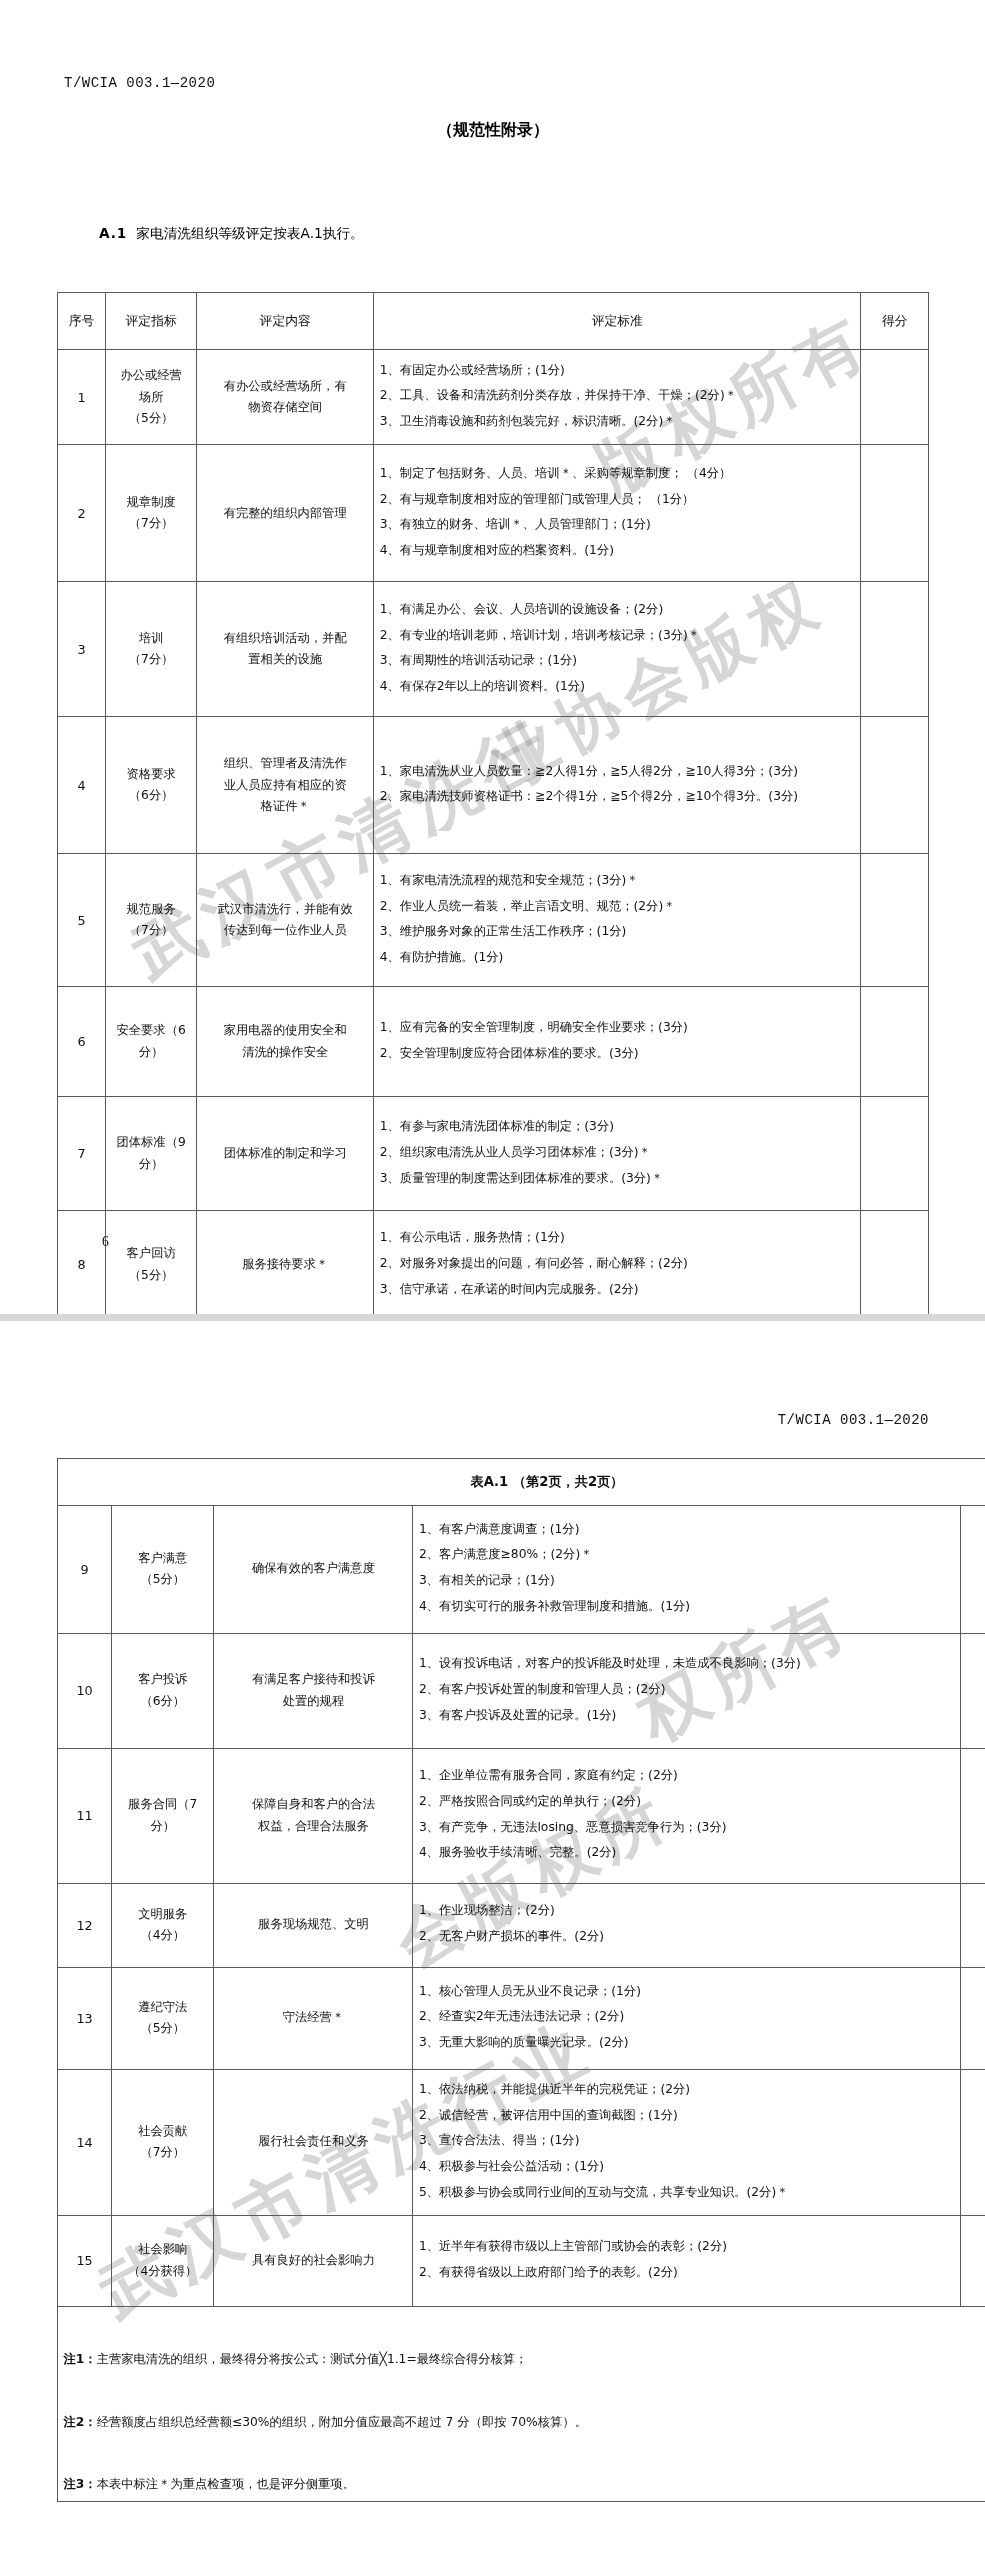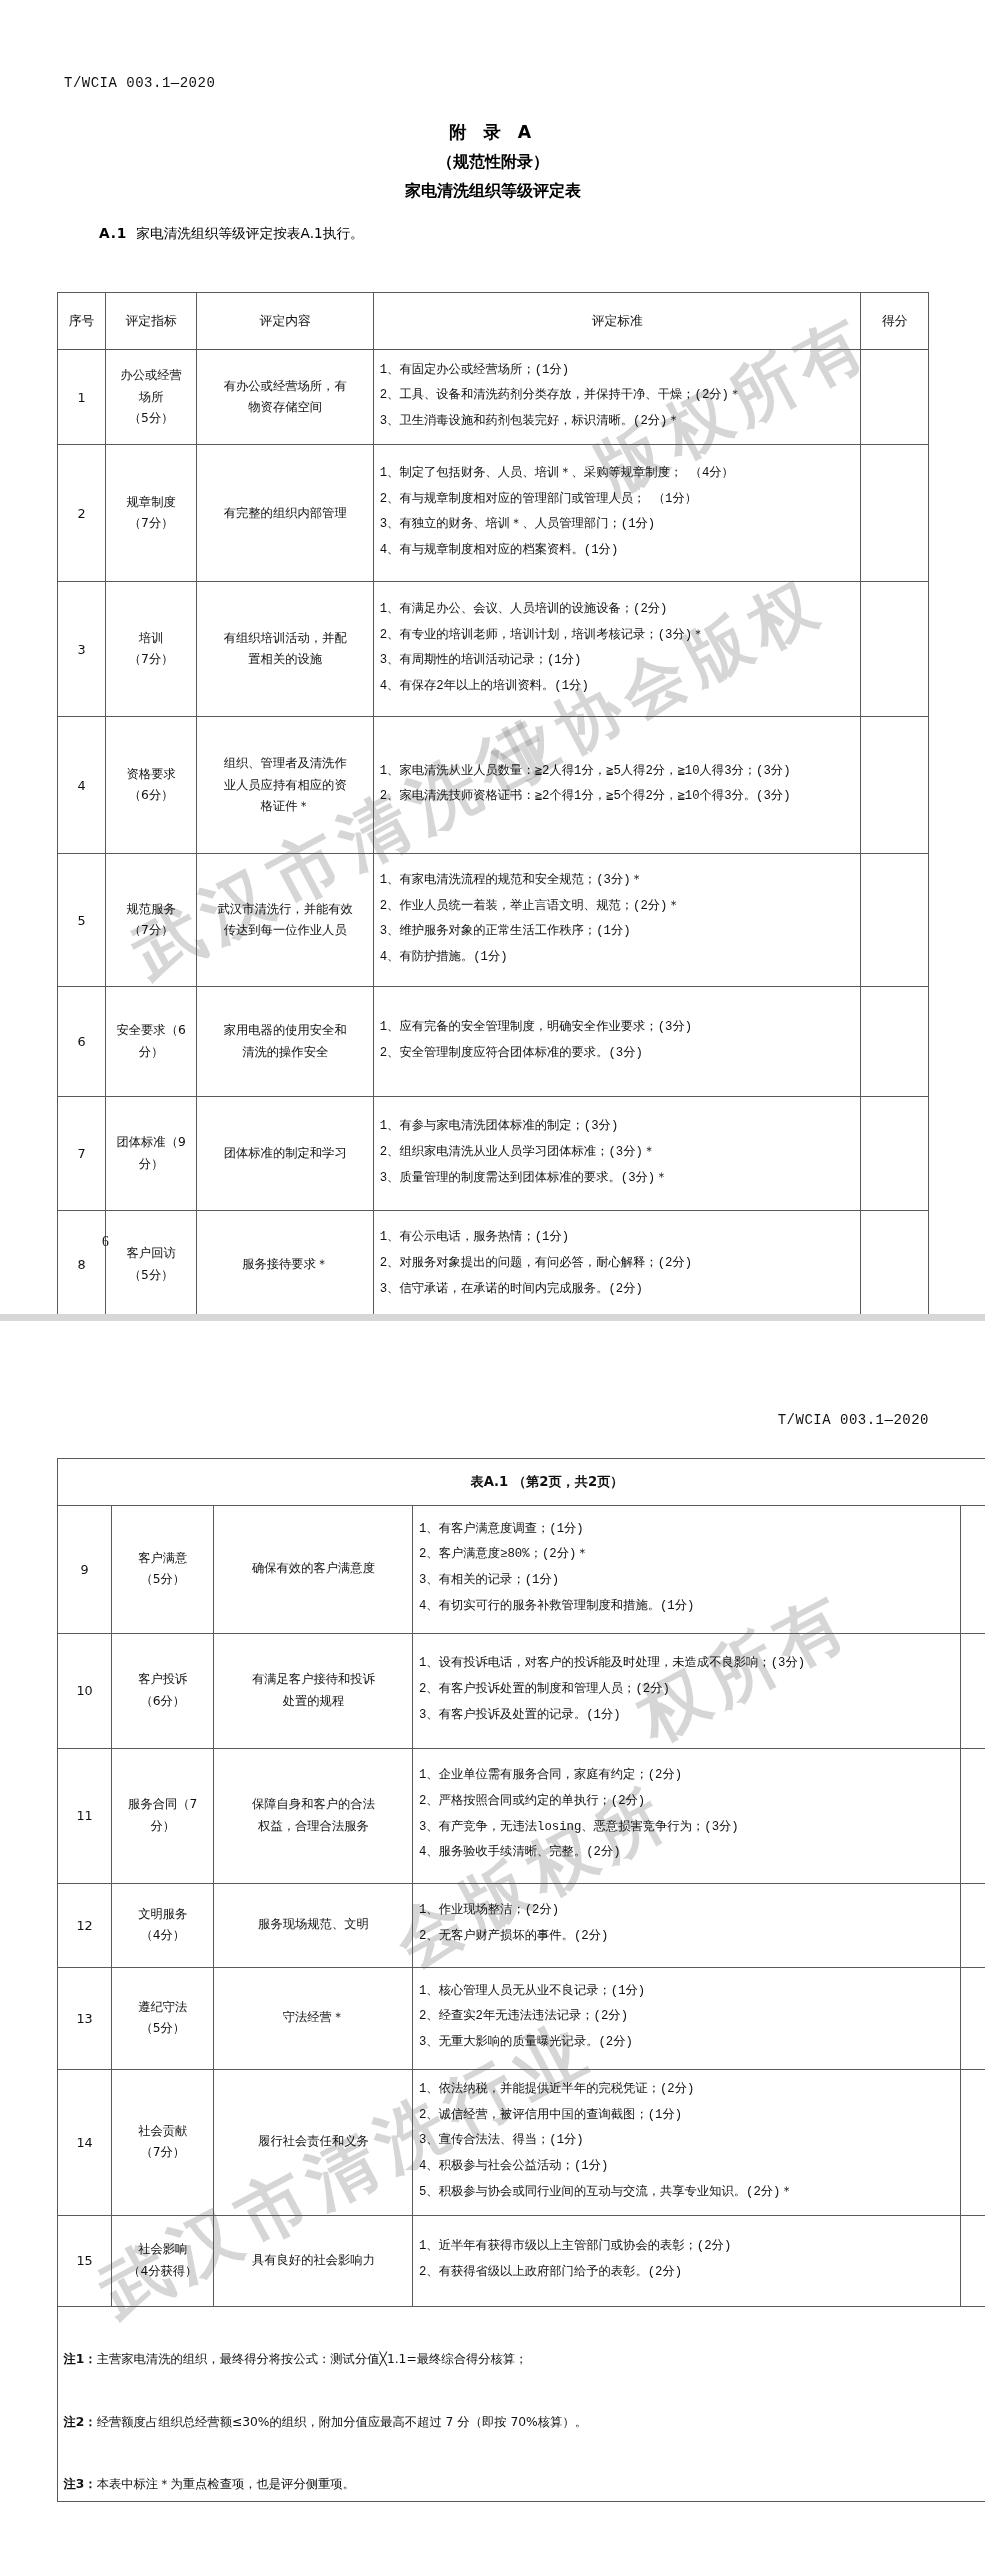--- a/index.html
+++ b/index.html
@@ -115,21 +115,21 @@
     text-align: center;
     font-weight: normal;
     height: 49px;
     border-bottom: 1.8px solid #555;
   }
   .c-no     { width: 47px;  text-align: center; font-size: 12.8px; }
   .c-ind    { width: 89px;  text-align: center; font-size: 12.3px; line-height: 1.75; }
   .c-cont   { width: 173px; text-align: center; font-size: 12.3px; line-height: 1.75; }
   .c-std    { width: 476px; text-align: left;   font-size: 12.3px; line-height: 1.95; }
   .c-score  { width: 66px; }
-  .c-std ul { margin: 0; padding: 0; list-style: none; font-family: Liberation Mono, monospace; }
+  .c-std ul { margin: 0; padding: 0; list-style: none; }
   .c-std li { margin: 0 0 1.8px 0; }
   tr.row { border-top: 1.8px solid #555; }
   tr.row > td { border-top: 1.8px solid #555; }
 
   .span-caption td {
     text-align: center;
     font-family: "DejaVu Sans", sans-serif;
     font-weight: bold;
     font-size: 13.2px;
     height: 38px;
@@ -156,23 +156,21 @@
 </head>
 <body>
 
 <div class="viewport">
 
   <div class="page page1">
 
     <div class="run-head left">T/WCIA 003.1—2020</div>
 
     <div class="appendix-block">
-      <div class="appendix-title">附 录 A</div>
       <div class="appendix-kind">（规范性附录）</div>
-      <div class="appendix-name">家电清洗组织等级评定表</div>
     </div>
 
     <div class="clause-line">
       <b>A.1</b><span>家电清洗组织等级评定按表A.1执行。</span>
     </div>
 
 
     <div class="wm" style="left:584px; top:360px; font-size:66px; transform:rotate(-28deg); letter-spacing:9px;">版权所有</div>
     <div class="wm" style="left:110px; top:803px; font-size:69px; transform:rotate(-28deg); letter-spacing:9px;">武汉市清洗行</div>
     <div class="wm" style="left:475px; top:639px; font-size:64px; transform:rotate(-28deg); letter-spacing:9px;">业协会版权</div>

